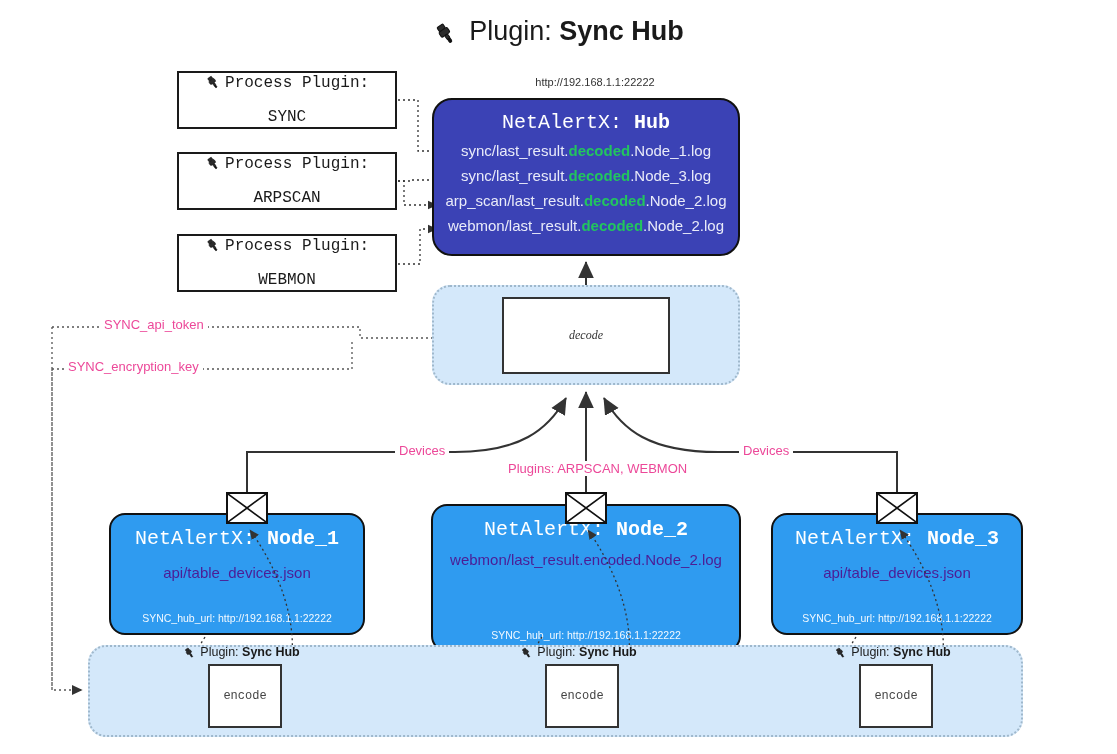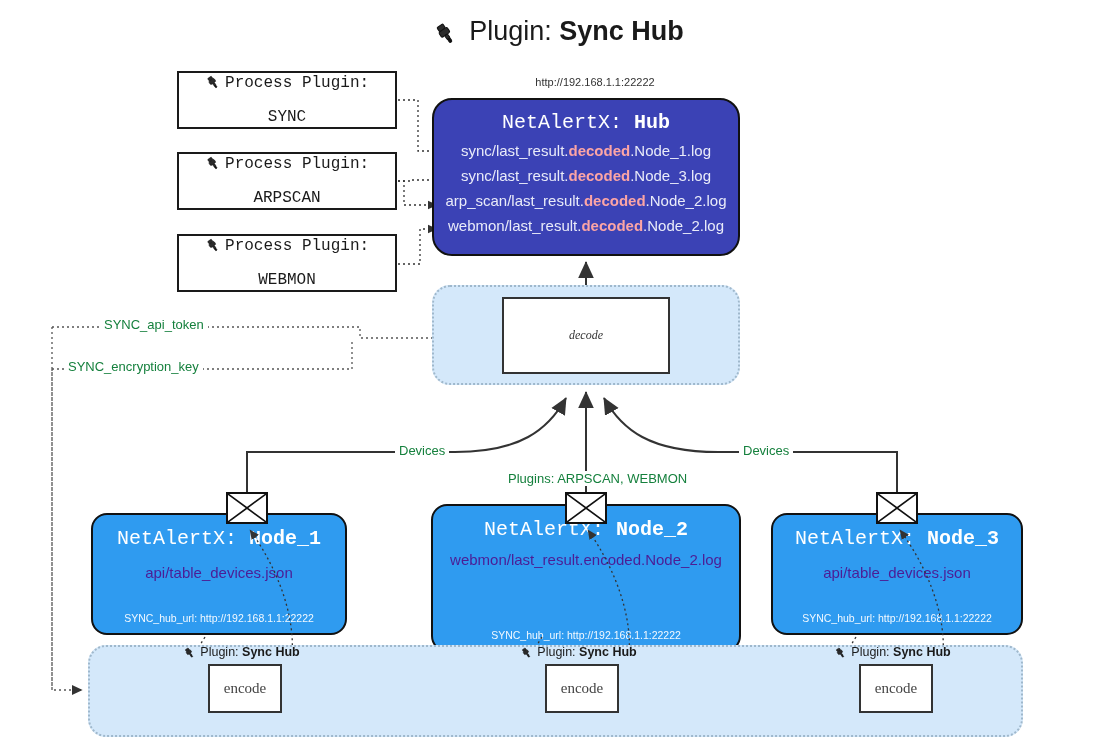--- a/index.html
+++ b/index.html
@@ -46,35 +46,35 @@
   }
   #hub .htitle{
     font-family:"Liberation Mono", monospace;font-size:20px;color:#ffffff;
     margin-bottom:9px;letter-spacing:0px;
   }
   #hub .htitle .b{font-weight:bold;}
   #hub .hline{
     font-size:15px;color:#e9ebf9;line-height:1.0;margin-bottom:10px;
     white-space:nowrap;
   }
-  #hub .hline b{color:#fca5a5;font-weight:bold;}
+  #hub .hline b{color:#22c55e;font-weight:bold;}
 
   
   .bluewrap{
     background:#d4e8fa;border:2px dotted #9fb8cc;border-radius:18px;
   }
   #decode-wrap{left:432px;top:285px;width:308px;height:100px;}
   #bottom-wrap{left:88px;top:645px;width:935px;height:92px;}
 
   .whitebox{
     background:#ffffff;border:2px solid #333;box-sizing:border-box;
     display:flex;align-items:center;justify-content:center;color:#333;
   }
   #decode{left:502px;top:297px;width:168px;height:77px;font-size:12px;font-family:"Liberation Serif",serif;font-style:italic;}
-  .encode{width:74px;height:49px;font-size:15px;font-family:Liberation Serif, serif;color:#444;}
+  .encode{width:74px;height:64px;font-size:12px;font-family:Liberation Mono, monospace;color:#444;}
   #encode1{left:208px;top:664px;}
   #encode2{left:545px;top:664px;}
   #encode3{left:859px;top:664px;}
 
   .plugin-cap{
     position:absolute;z-index:4;font-size:12.5px;color:#1a1a1a;white-space:nowrap;
   }
   .plugin-cap .b{font-weight:bold;}
   .plugin-cap .plug{font-size:12px;vertical-align:-1px;margin-right:1px;}
   #cap1{left:183px;top:645px;}
@@ -90,38 +90,38 @@
   .nodebox .ntitle{
     font-family:"Liberation Mono", monospace;font-size:20px;color:#ffffff;
   }
   .nodebox .ntitle .b{font-weight:bold;}
   .nodebox .nline{font-size:15px;color:#4c1d95;margin-top:14px;white-space:nowrap;}
   .nodebox .nline.tight{margin-top:8px;}
   .nodebox .nfoot{
     position:absolute;bottom:9px;left:0;width:100%;text-align:center;
     font-size:10.5px;color:#f2f9ff;white-space:nowrap;
   }
-  #node1{left:91px;top:513px;width:256px;height:122px;position:absolute;align-items:center;}
+  #node1{left:109px;top:513px;width:256px;height:122px;position:absolute;align-items:center;}
   #node2{left:431px;top:504px;width:310px;height:148px;position:absolute;}
   #node3{left:771px;top:513px;width:252px;height:122px;position:absolute;}
   #node2 .nline{margin-top:10px;}
 
   
   .env{position:absolute;z-index:6;width:42px;height:32px;
        background:#ffffff;border:2px solid #111;box-sizing:border-box;}
   #env1{left:226px;top:492px;}
   #env2{left:565px;top:492px;}
   #env3{left:876px;top:492px;}
 
   
-  .linelbl{position:absolute;z-index:6;font-size:13px;color:#15803d;
+  .linelbl{position:absolute;z-index:6;font-size:13px;color:#ec4899;
            background:#ffffff;padding:0 4px;white-space:nowrap;}
   #lbl-dev-l{left:395px;top:443px;}
   #lbl-dev-r{left:739px;top:443px;}
-  #lbl-plugins{left:504px;top:471px;}
+  #lbl-plugins{left:504px;top:461px;}
   #lbl-token{left:100px;top:317px;}
   #lbl-enckey{left:64px;top:359px;}
 </style>
 </head>
 <body>
 
 <div id="stage">
 
   <div class="node" id="title">
     <span class="plug">

